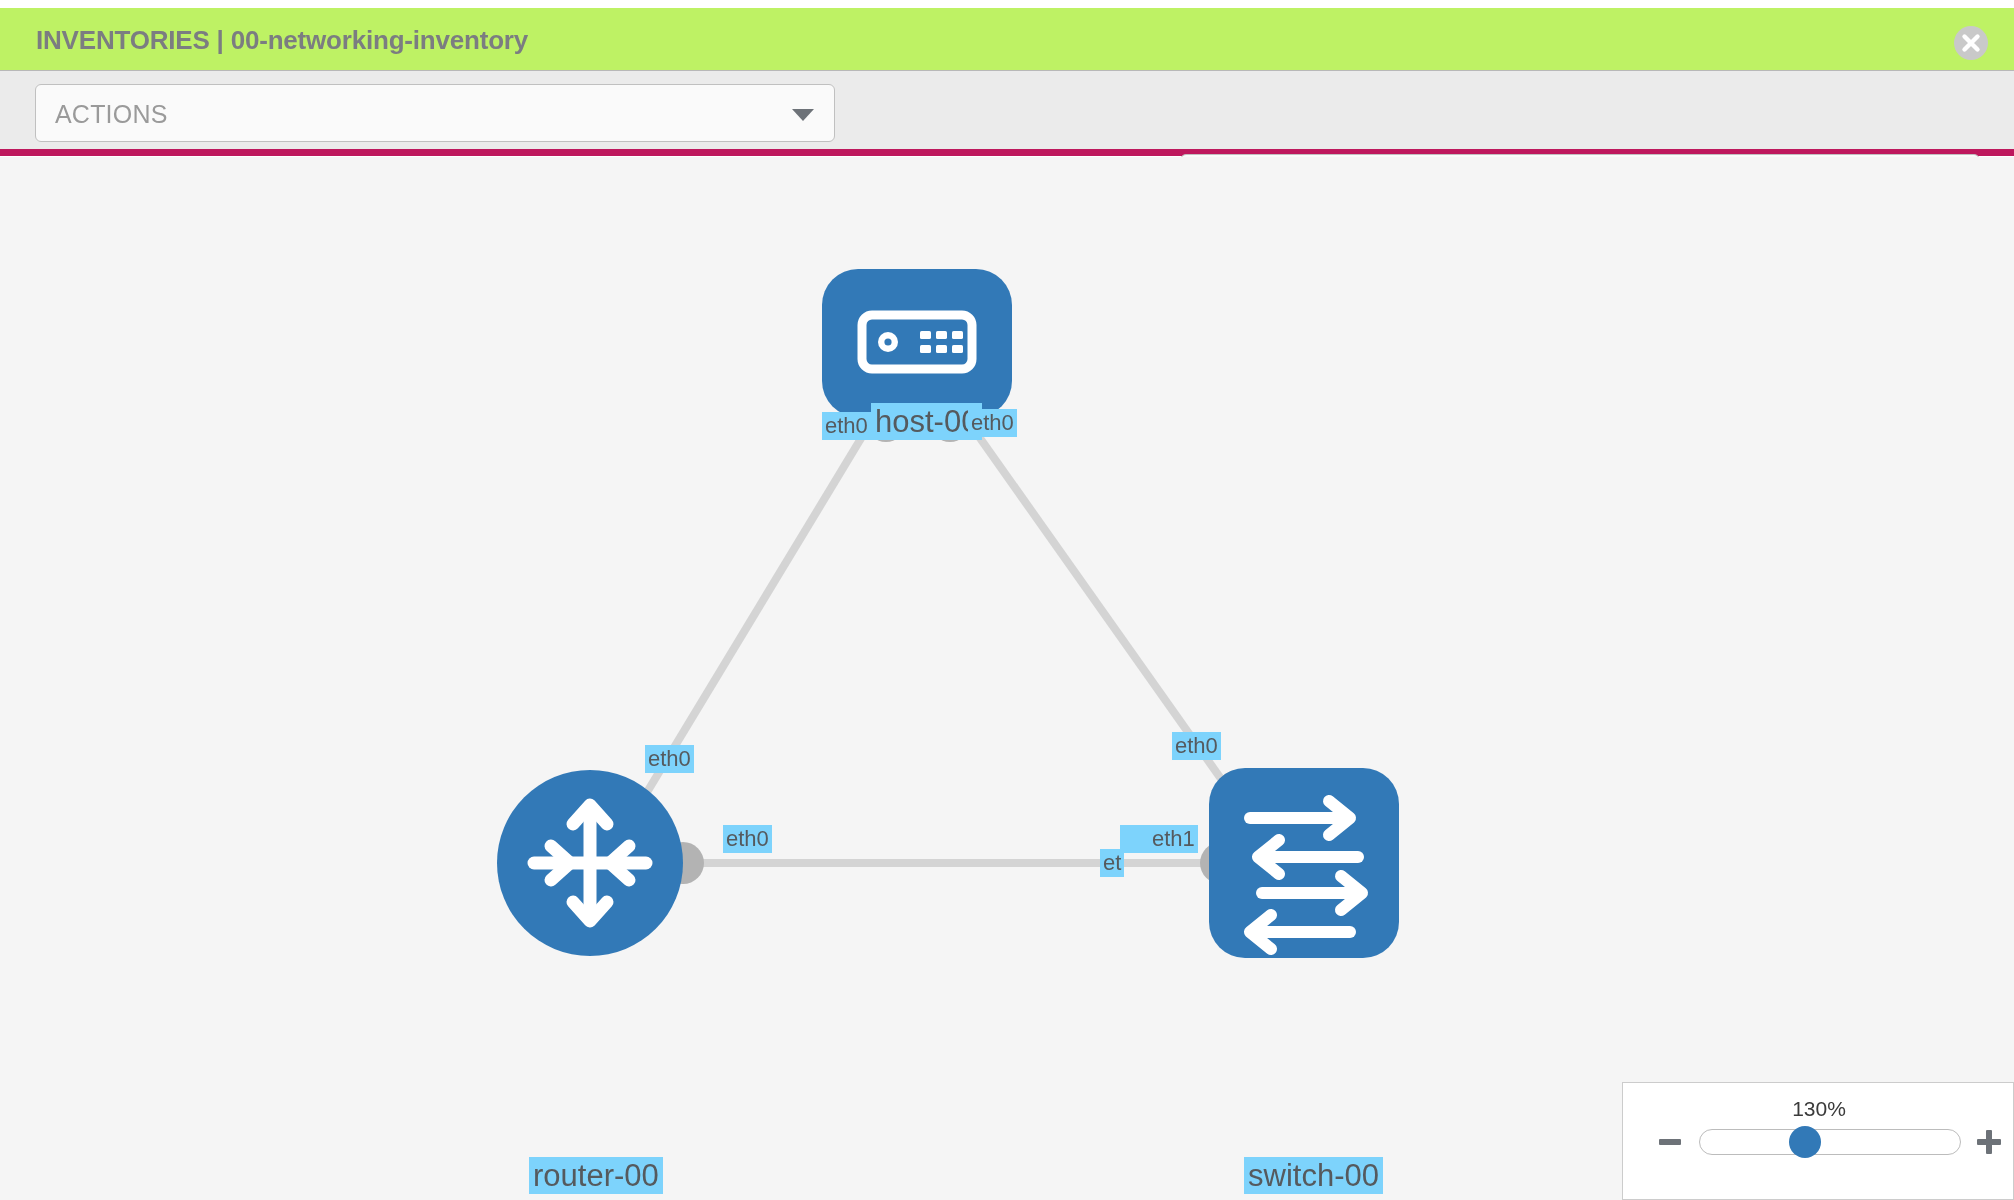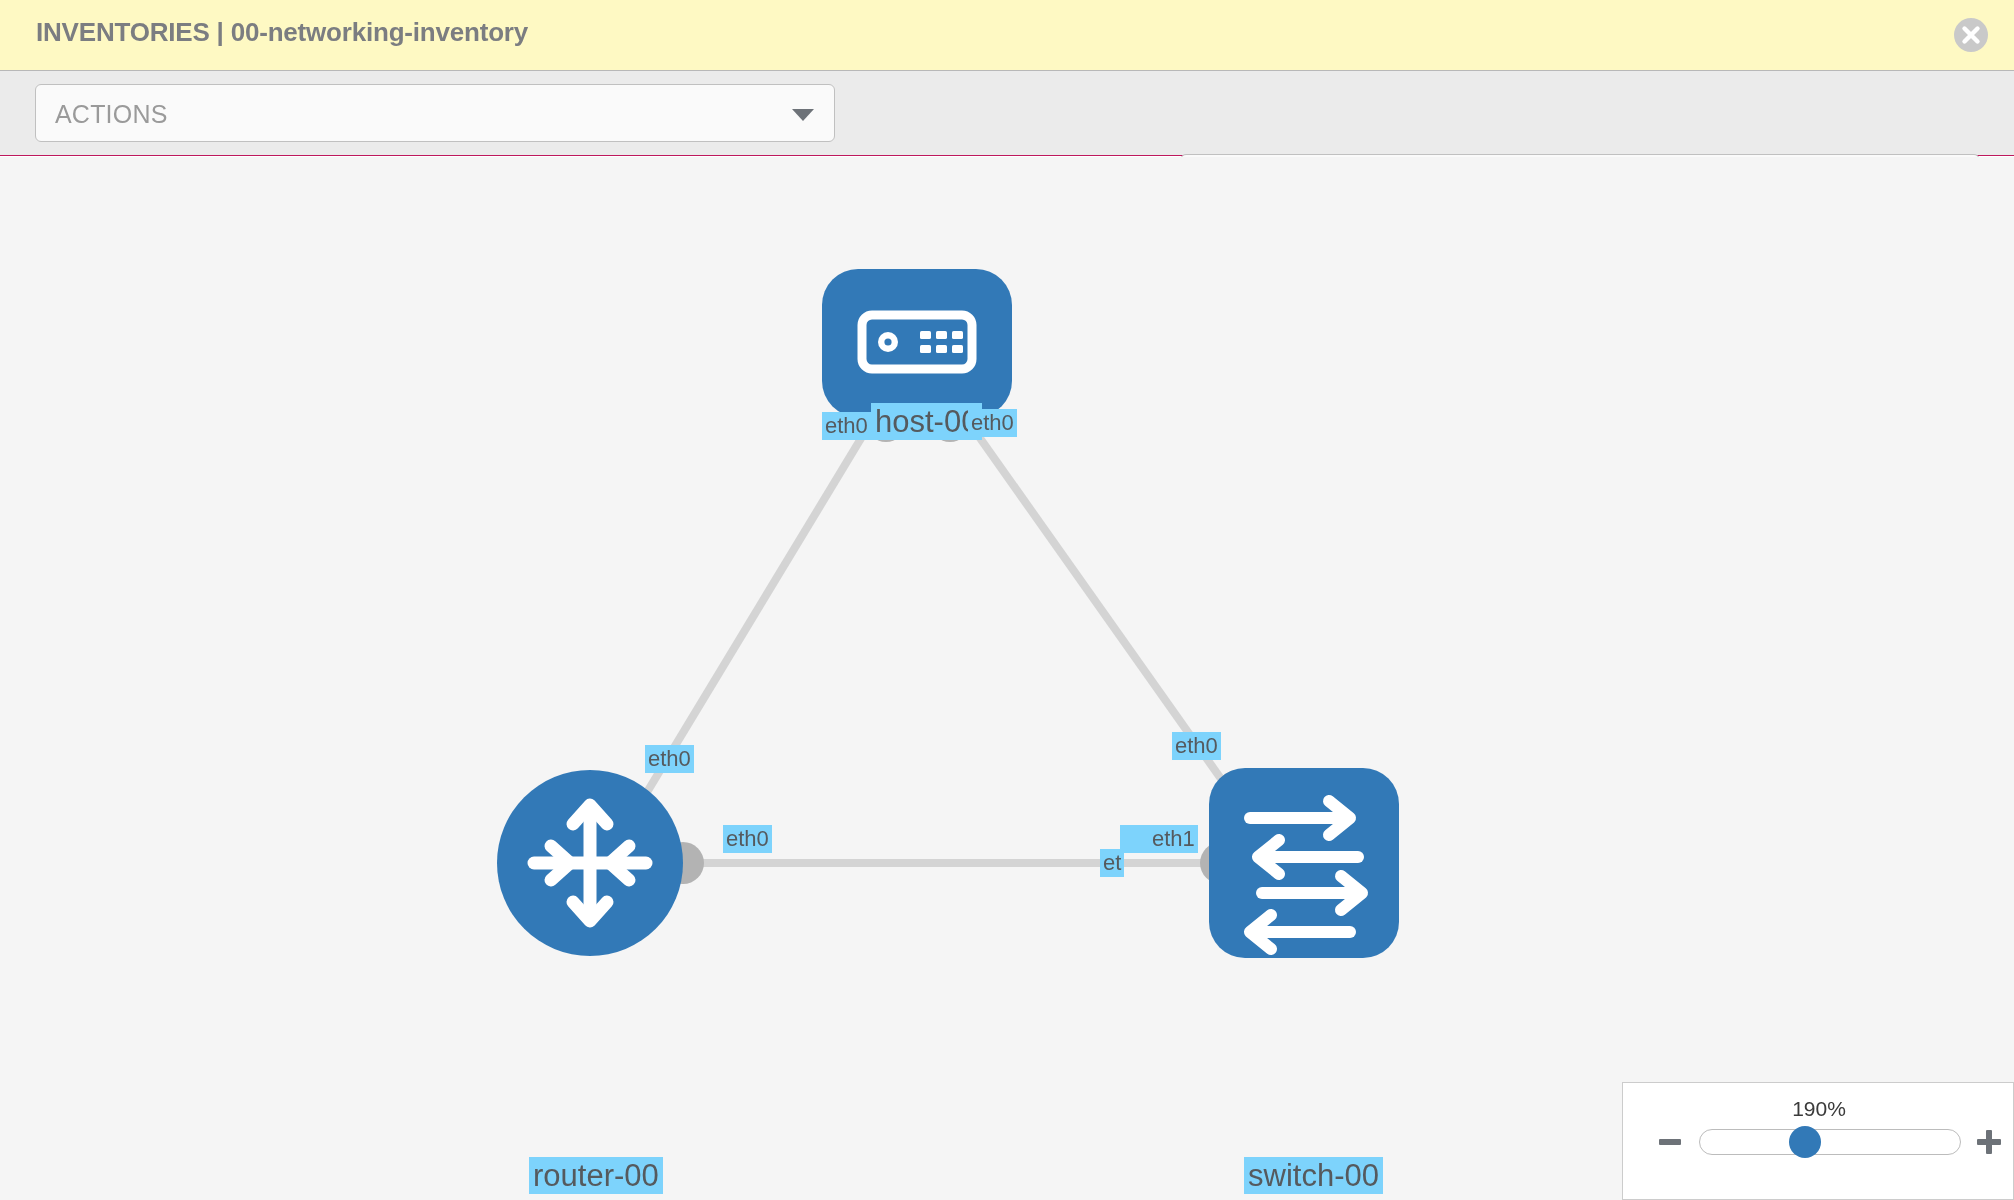--- a/index.html
+++ b/index.html
@@ -6,41 +6,41 @@
   html, body {
     width: 2014px; height: 1200px;
     background: #ffffff;
     font-family: "Liberation Sans", sans-serif;
     overflow: hidden;
   }
   #app { position: relative; width: 2014px; height: 1200px; }
 
   
   .header {
-    position: absolute; left: 0; top: 0;
+    position: absolute; left: 0; top: 8px;
     width: 2014px; height: 90px;
-    background: #fef9c3;
+    background: #bef264;
   }
   .header-title {
     position: absolute; left: 36px; top: 17px;
     font-size: 26px; font-weight: bold; letter-spacing: -0.2px;
     color: #7b7d81; white-space: nowrap;
   }
   .close-icon-btn {
     position: absolute; right: 24px; top: 16px;
     width: 38px; height: 38px;
   }
 
   
   .toolbar {
     position: absolute; left: 0; top: 70px;
     width: 2014px; height: 86px;
     background: #ebebeb;
     border-top: 1px solid #b8b8b8;
-    border-bottom: 1px solid #be185d;
+    border-bottom: 7px solid #be185d;
   }
   .actions-select {
     position: absolute; left: 35px; top: 13px;
     width: 800px; height: 58px;
     background: #fafafa;
     border: 1px solid #c0c0c0;
     border-radius: 6px;
   }
   .actions-label {
     position: absolute; left: 19px; top: 15px;
@@ -247,21 +247,21 @@
 
     <div class="node-label iface-label" style="left:822px; top:255px;">eth0</div>
     <div class="node-label iface-label" style="left:968px; top:252px;">eth0</div>
     <div class="node-label iface-label" style="left:645px; top:588px;">eth0</div>
     <div class="node-label iface-label" style="left:1172px; top:575px;">eth0</div>
     <div class="node-label iface-label" style="left:723px; top:668px;">eth0</div>
     <div class="node-label iface-label" style="left:1100px; top:692px;">et</div>
     <div class="node-label iface-label" style="left:1120px; top:668px;padding-left:32px;">eth1</div>
 
     <div class="zoom-panel" style="left:1622px; top:925px;">
-      <div class="zoom-level">190%</div>
+      <div class="zoom-level">130%</div>
       <div class="zoom-minus"></div>
       <div class="zoom-track"></div>
       <div class="zoom-thumb"></div>
       <div class="zoom-plus-h"></div>
       <div class="zoom-plus-v"></div>
     </div>
 
   </div>
 </div>
 

